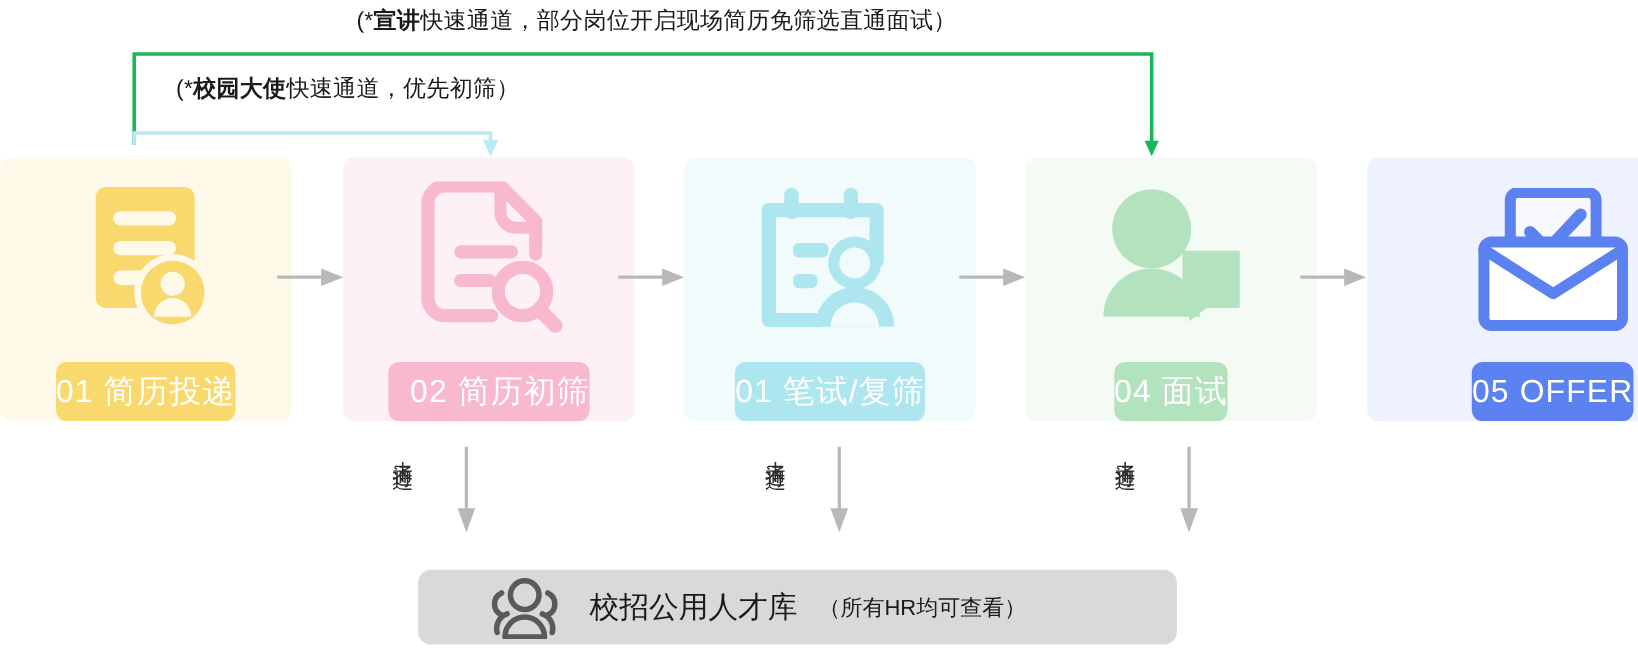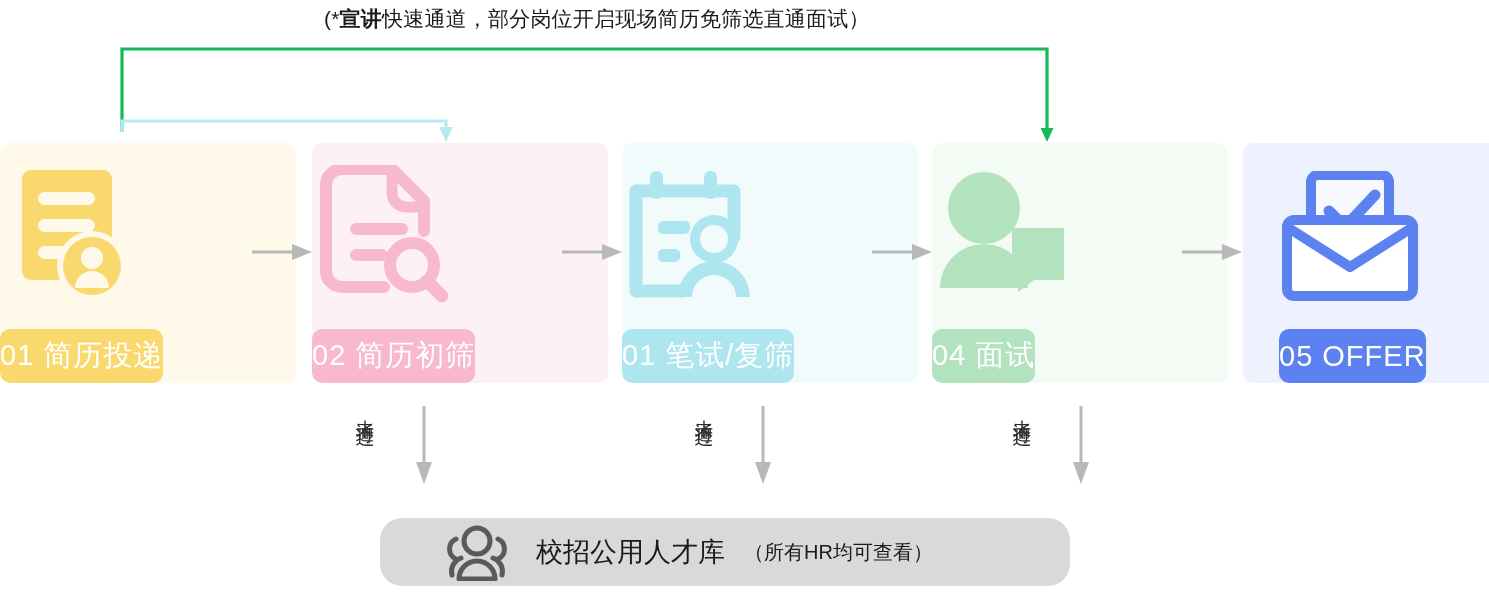--- a/index.html
+++ b/index.html
@@ -25,27 +25,27 @@
   #note-campus-talk{left:308px;top:8px;margin-left:16px;}
   #note-ambassador{left:160px;top:70px;}
 
   
   #routes{position:absolute;left:0;top:0;width:1489px;height:595px;pointer-events:none;}
 
   
   .card{
     position:absolute;
     top:143px;
-    width:296px;
+    width:265px;
     height:240px;
     border-radius:10px;
     overflow:hidden;
     display:flex;
     flex-direction:column;
-    align-items:flex-start;
+    align-items:center;
   }
   .card-ico{
     flex:1 1 auto;
     display:flex;
     align-items:center;
     justify-content:center;
   }
   .card-ico svg{display:block;}
   .card-label{
     height:54px;
@@ -86,37 +86,38 @@
   #reject-1{left:355px;}
   #reject-2{left:694px;}
   #reject-3{left:1012px;}
 
   
   #talent-pool{
     position:absolute;
     left:380px;top:518px;
     width:690px;height:68px;
     background:#d9d9d9;
-    border-radius:22px;
+    border-radius:12px;
     display:flex;
     align-items:center;
     padding-left:56px;
     box-sizing:border-box;
   }
   #talent-pool .pool-ico{margin-right:18px;display:flex;align-items:center;}
   .pool-title{font-size:27px;color:#1a1a1a;white-space:nowrap;}
   .pool-sub{font-size:20px;color:#1a1a1a;white-space:nowrap;margin-left:19px;}
 </style>
 </head>
 <body>
 
 <div id="stage">
 
   <div class="note" id="note-campus-talk"><span>(*</span><b>宣讲</b><span>快速通道，部分岗位开启现场简历免筛选直通面试）</span></div>
 
+  <div class="note" id="note-ambassador"><span>(*</span><b>校园大使</b><span>快速通道，优先初筛）</span></div>
 
   <svg id="routes" viewBox="0 0 1489 595">
 
     <g>
       <path d="M122,49 L122,130 M122,49 L1047,49 L1047,130" stroke="#16B957" stroke-width="3.2" fill="none" stroke-linecap="square"></path>
       <path d="M1047,142 L1040.5,128 L1053.5,128 Z" fill="#16B957"></path>
     </g>
 
     <g>
       <path d="M122,130 L122,121 L446,121 L446,130" stroke="#B9E9F2" stroke-width="3.2" fill="none" stroke-linecap="square"></path>
@@ -145,21 +146,21 @@
       <svg width="140" height="142" viewBox="0 0 140 142">
         <path d="M14,20 a16,16 0 0,1 16,-16 h50 L112,36 v30" stroke="#F8B8CE" stroke-width="12" fill="none" stroke-linecap="round" stroke-linejoin="round"></path>
         <path d="M14,20 v86 a16,16 0 0,0 16,16 h42" stroke="#F8B8CE" stroke-width="12" fill="none" stroke-linecap="round" stroke-linejoin="round"></path>
         <path d="M80,6 v22 a14,14 0 0,0 14,14 h18" stroke="#F8B8CE" stroke-width="11" fill="none" stroke-linecap="round" stroke-linejoin="round"></path>
         <rect x="38" y="58" width="58" height="12" rx="6" fill="#F8B8CE"></rect>
         <rect x="38" y="84" width="38" height="12" rx="6" fill="#F8B8CE"></rect>
         <circle cx="100" cy="100" r="22" stroke="#F8B8CE" stroke-width="12" fill="#FEF1F6"></circle>
         <line x1="115" y1="116" x2="130" y2="131" stroke="#F8B8CE" stroke-width="13" stroke-linecap="round"></line>
       </svg>
     </div>
-    <div class="card-label" style="background:#F8B8CE;">02 简历初筛</div>
+    <div class="card-label" style="background:#F8B8CE;padding-left:20px;">02 简历初筛</div>
   </div>
 
   <div class="card" id="card-3" style="background:#F2FBFC;">
     <div class="card-ico">
       <svg width="140" height="142" viewBox="0 0 140 142">
         <path d="M14,26 h98 v46" stroke="#AEE6F0" stroke-width="13" fill="none" stroke-linecap="round" stroke-linejoin="round"></path>
         <path d="M14,26 v100 h46" stroke="#AEE6F0" stroke-width="13" fill="none" stroke-linecap="round" stroke-linejoin="round"></path>
         <rect x="28" y="6" width="13" height="28" rx="6" fill="#AEE6F0"></rect>
         <rect x="82" y="6" width="13" height="28" rx="6" fill="#AEE6F0"></rect>
         <rect x="36" y="56" width="32" height="13" rx="5" fill="#AEE6F0"></rect>

